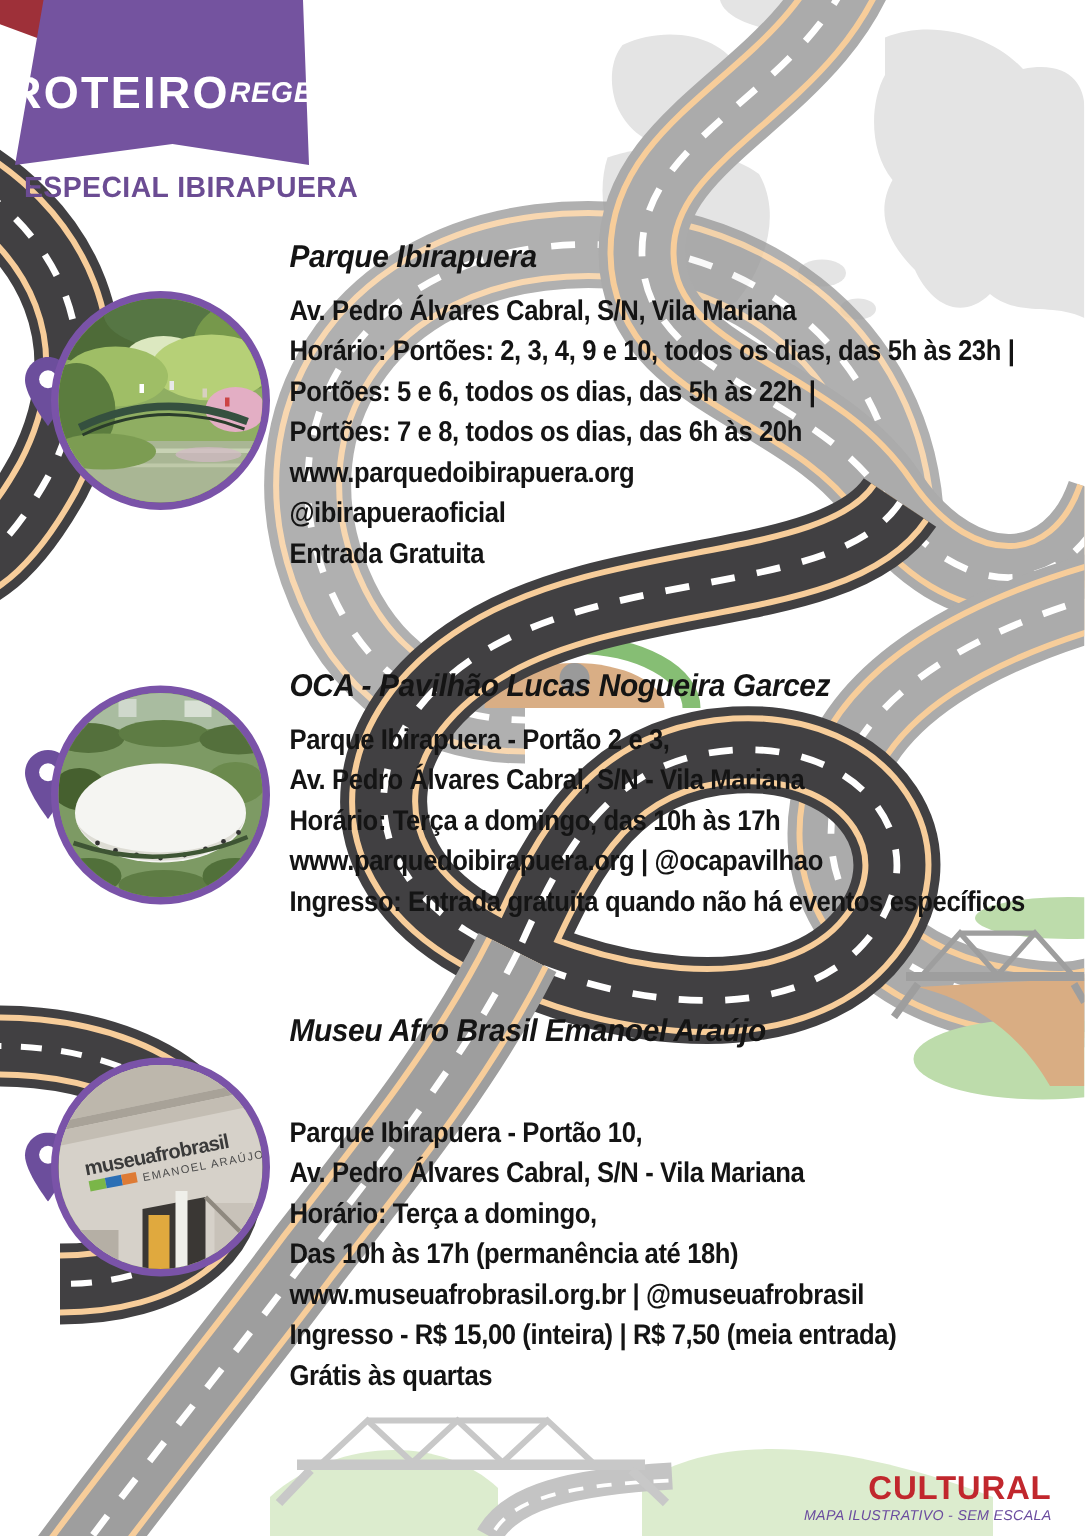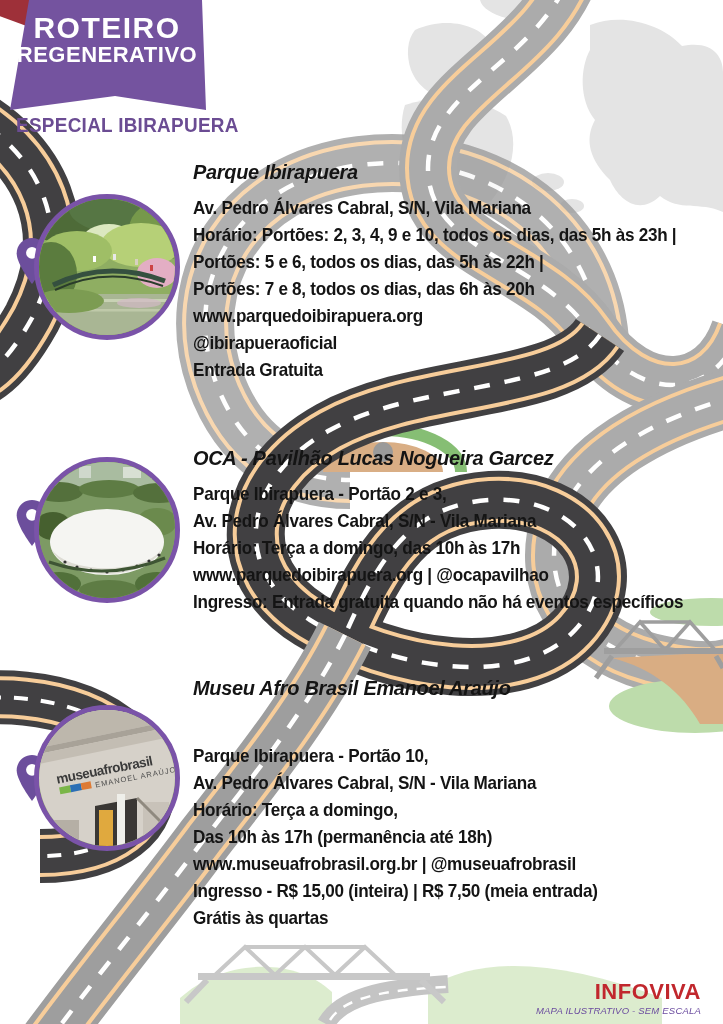--- a/index.html
+++ b/index.html
@@ -6,24 +6,24 @@
   .page{position:relative;width:723px;height:1024px;background:#ffffff;overflow:hidden;
         font-family:"Liberation Sans",sans-serif;}
   svg{display:block;}
   .bg{position:absolute;left:0;top:0;z-index:0;}
 
   
   .ribbon-tail{position:absolute;left:0;top:0;width:32px;height:28px;z-index:1;
     background:#9e3039;clip-path:polygon(0 0,100% 0,100% 100%,0 58%);}
   .badge{position:absolute;left:6px;top:0;width:202px;height:112px;z-index:2;}
   .badge-text{position:absolute;left:0;top:0;width:100%;height:100%;display:flex;
-    flex-direction:column;align-items:center;justify-content:flex-start;padding-top:13px;
+    align-items:center;justify-content:flex-start;padding-top:13px;
     box-sizing:border-box;color:#fff;font-weight:bold;}
   .badge-l1{font-size:30px;letter-spacing:1.5px;line-height:30px;}
-  .badge-l2{font-size:22px;letter-spacing:.5px;line-height:23px;}
+  .badge-l2{font-size:19px;letter-spacing:.5px;line-height:23px;font-style:italic;}
   .badge-l3{font-size:21.5px;letter-spacing:.5px;line-height:23px;}
   .subtitle{position:absolute;left:16px;top:114px;z-index:2;font-size:19.5px;font-weight:bold;
     color:#6b4c93;letter-spacing:.3px;transform:scaleX(.97);transform-origin:0 0;white-space:nowrap;}
 
   
   .pin{position:absolute;left:16px;width:32px;height:46px;z-index:3;}
   .photo{position:absolute;left:34px;width:136px;height:136px;border-radius:50%;
     border:5px solid #7a53a8;overflow:hidden;z-index:3;background:#87a45e;}
   .sec-title{position:absolute;left:193px;z-index:4;font-size:21px;font-weight:bold;font-style:italic;
     color:#141414;letter-spacing:-.3px;transform:scaleX(.95);transform-origin:0 0;white-space:nowrap;}
@@ -264,17 +264,17 @@
     <div class="line">Parque Ibirapuera - Portão 10,</div>
     <div class="line">Av. Pedro Álvares Cabral, S/N - Vila Mariana</div>
     <div class="line">Horário: Terça a domingo,</div>
     <div class="line">Das 10h às 17h (permanência até 18h)</div>
     <div class="line">www.museuafrobrasil.org.br  |  @museuafrobrasil</div>
     <div class="line">Ingresso - R$ 15,00 (inteira) | R$ 7,50 (meia entrada)</div>
     <div class="line">Grátis às quartas</div>
   </div>
 
   <div class="footer">
-    <div class="brand">INFOVIVA</div>
+    <div class="brand">CULTURAL</div>
     <div class="tagline">MAPA ILUSTRATIVO - SEM ESCALA</div>
   </div>
 
 </div>
 
 </body></html>

